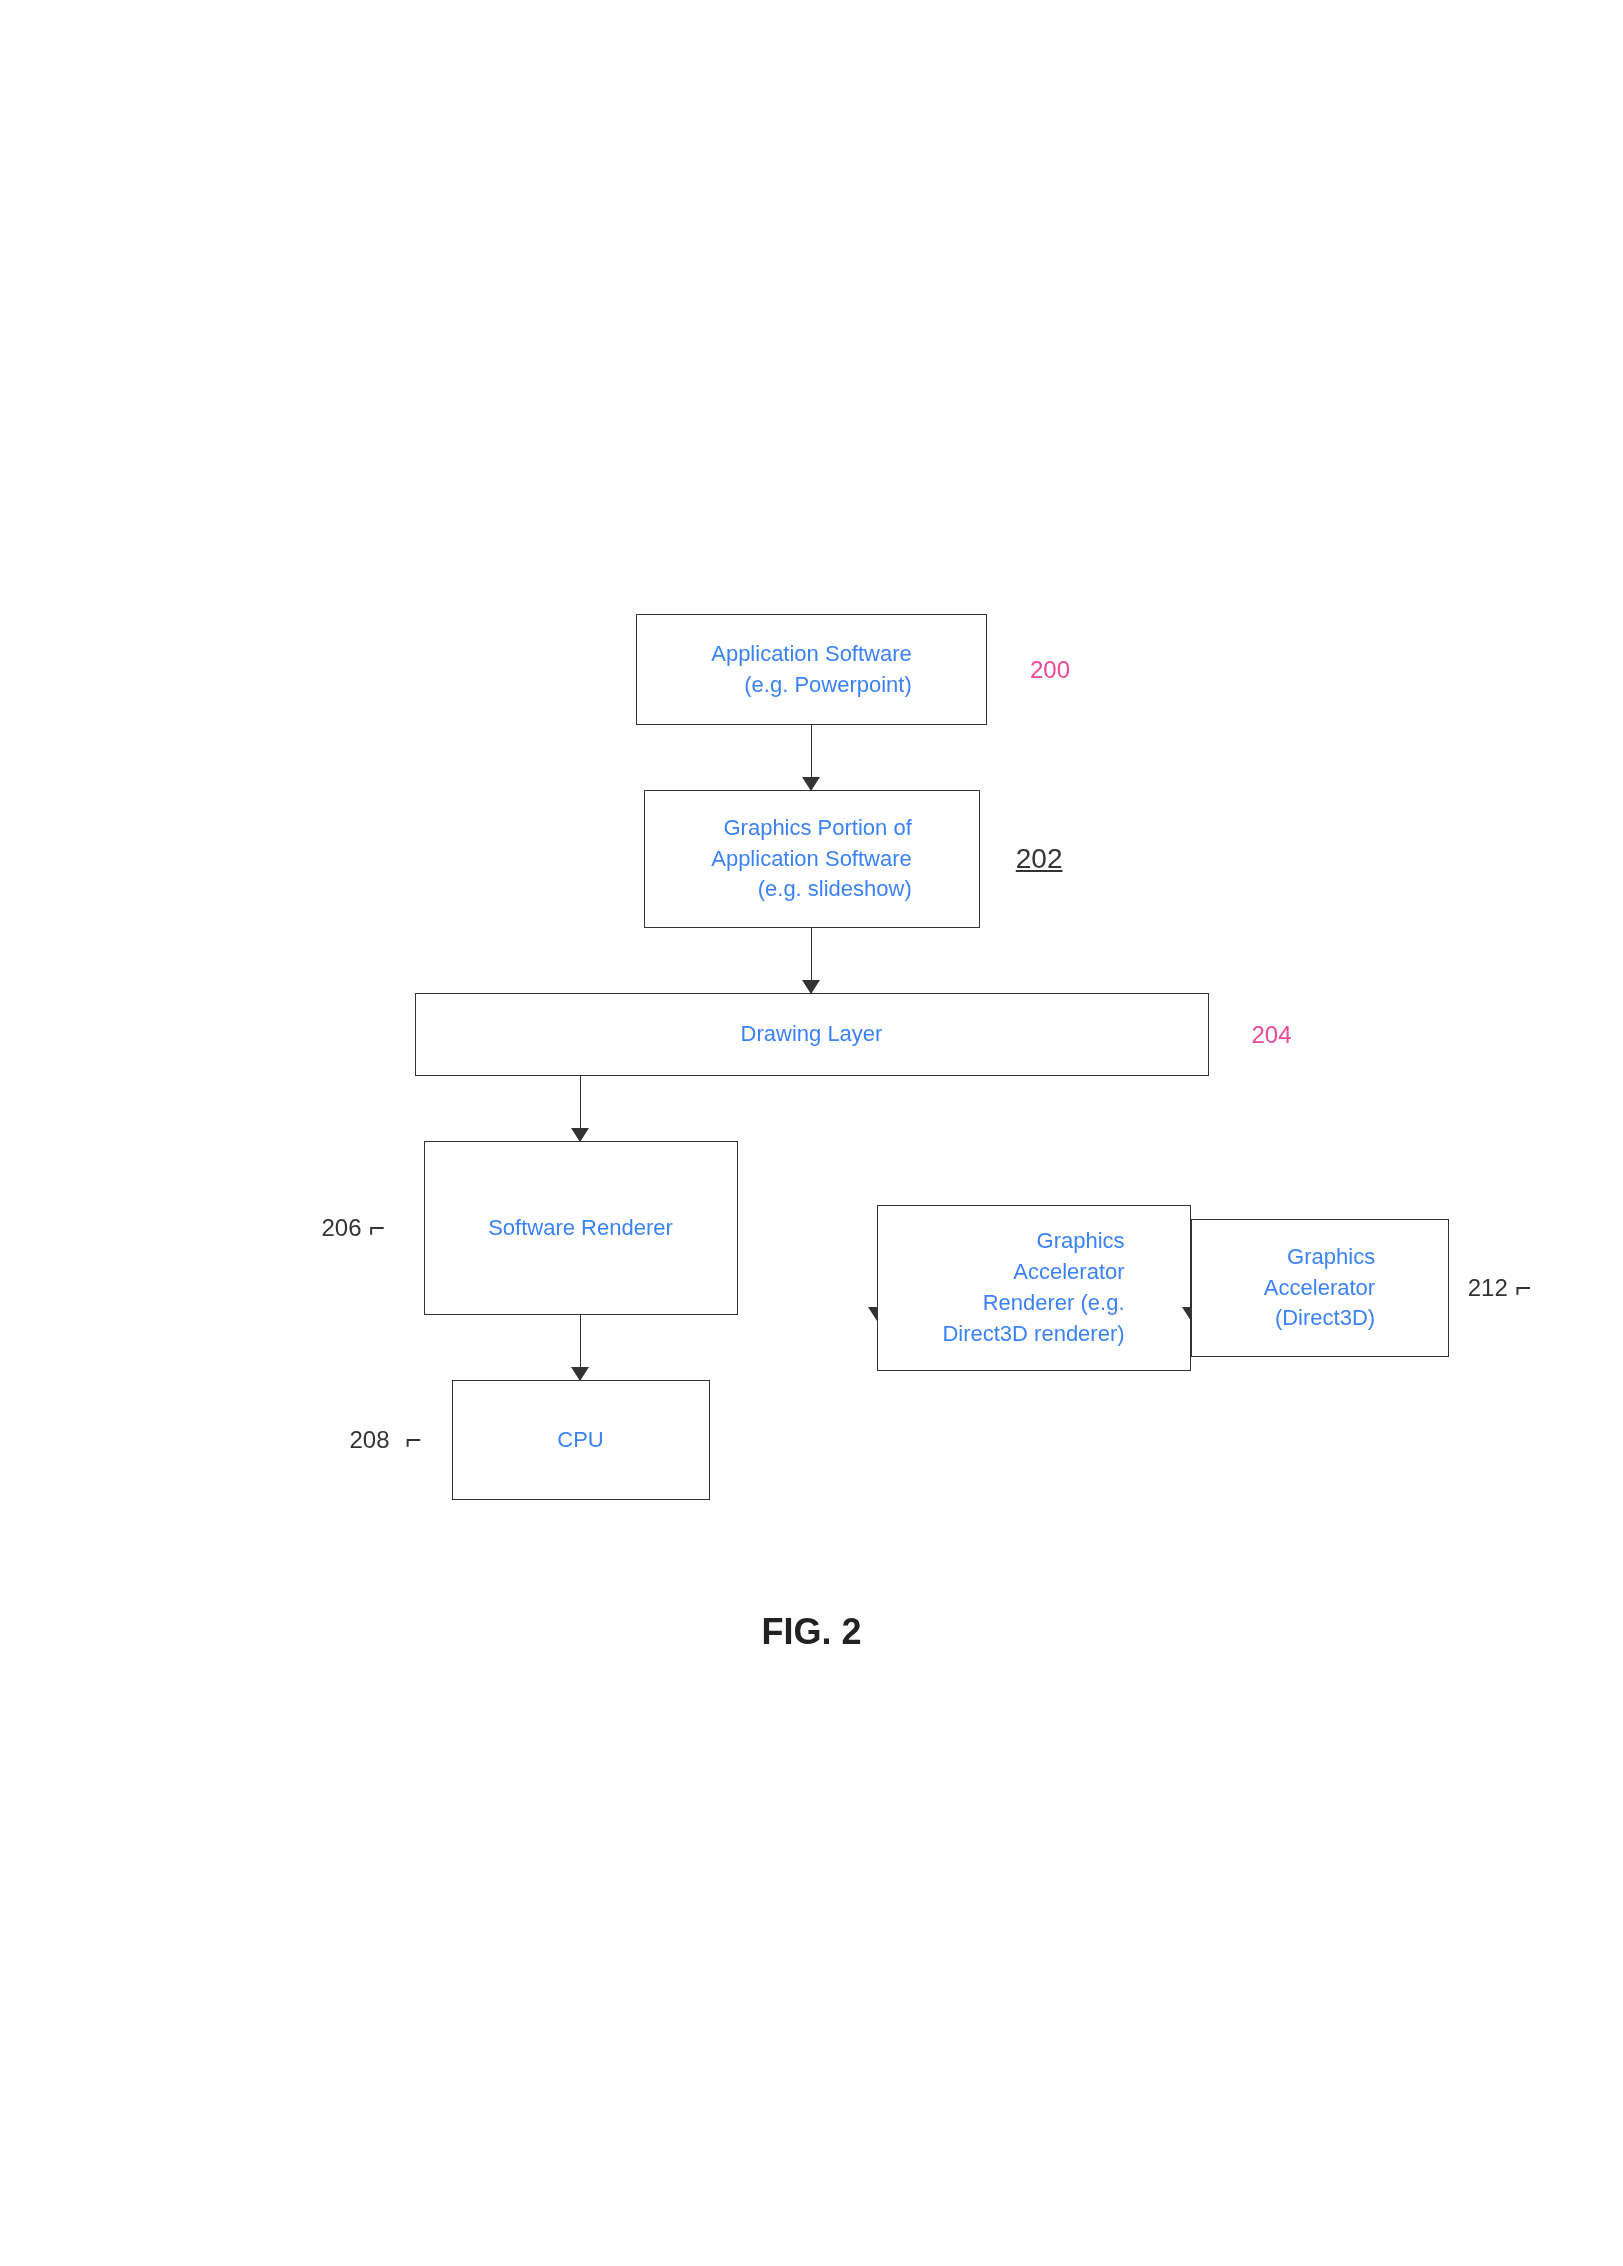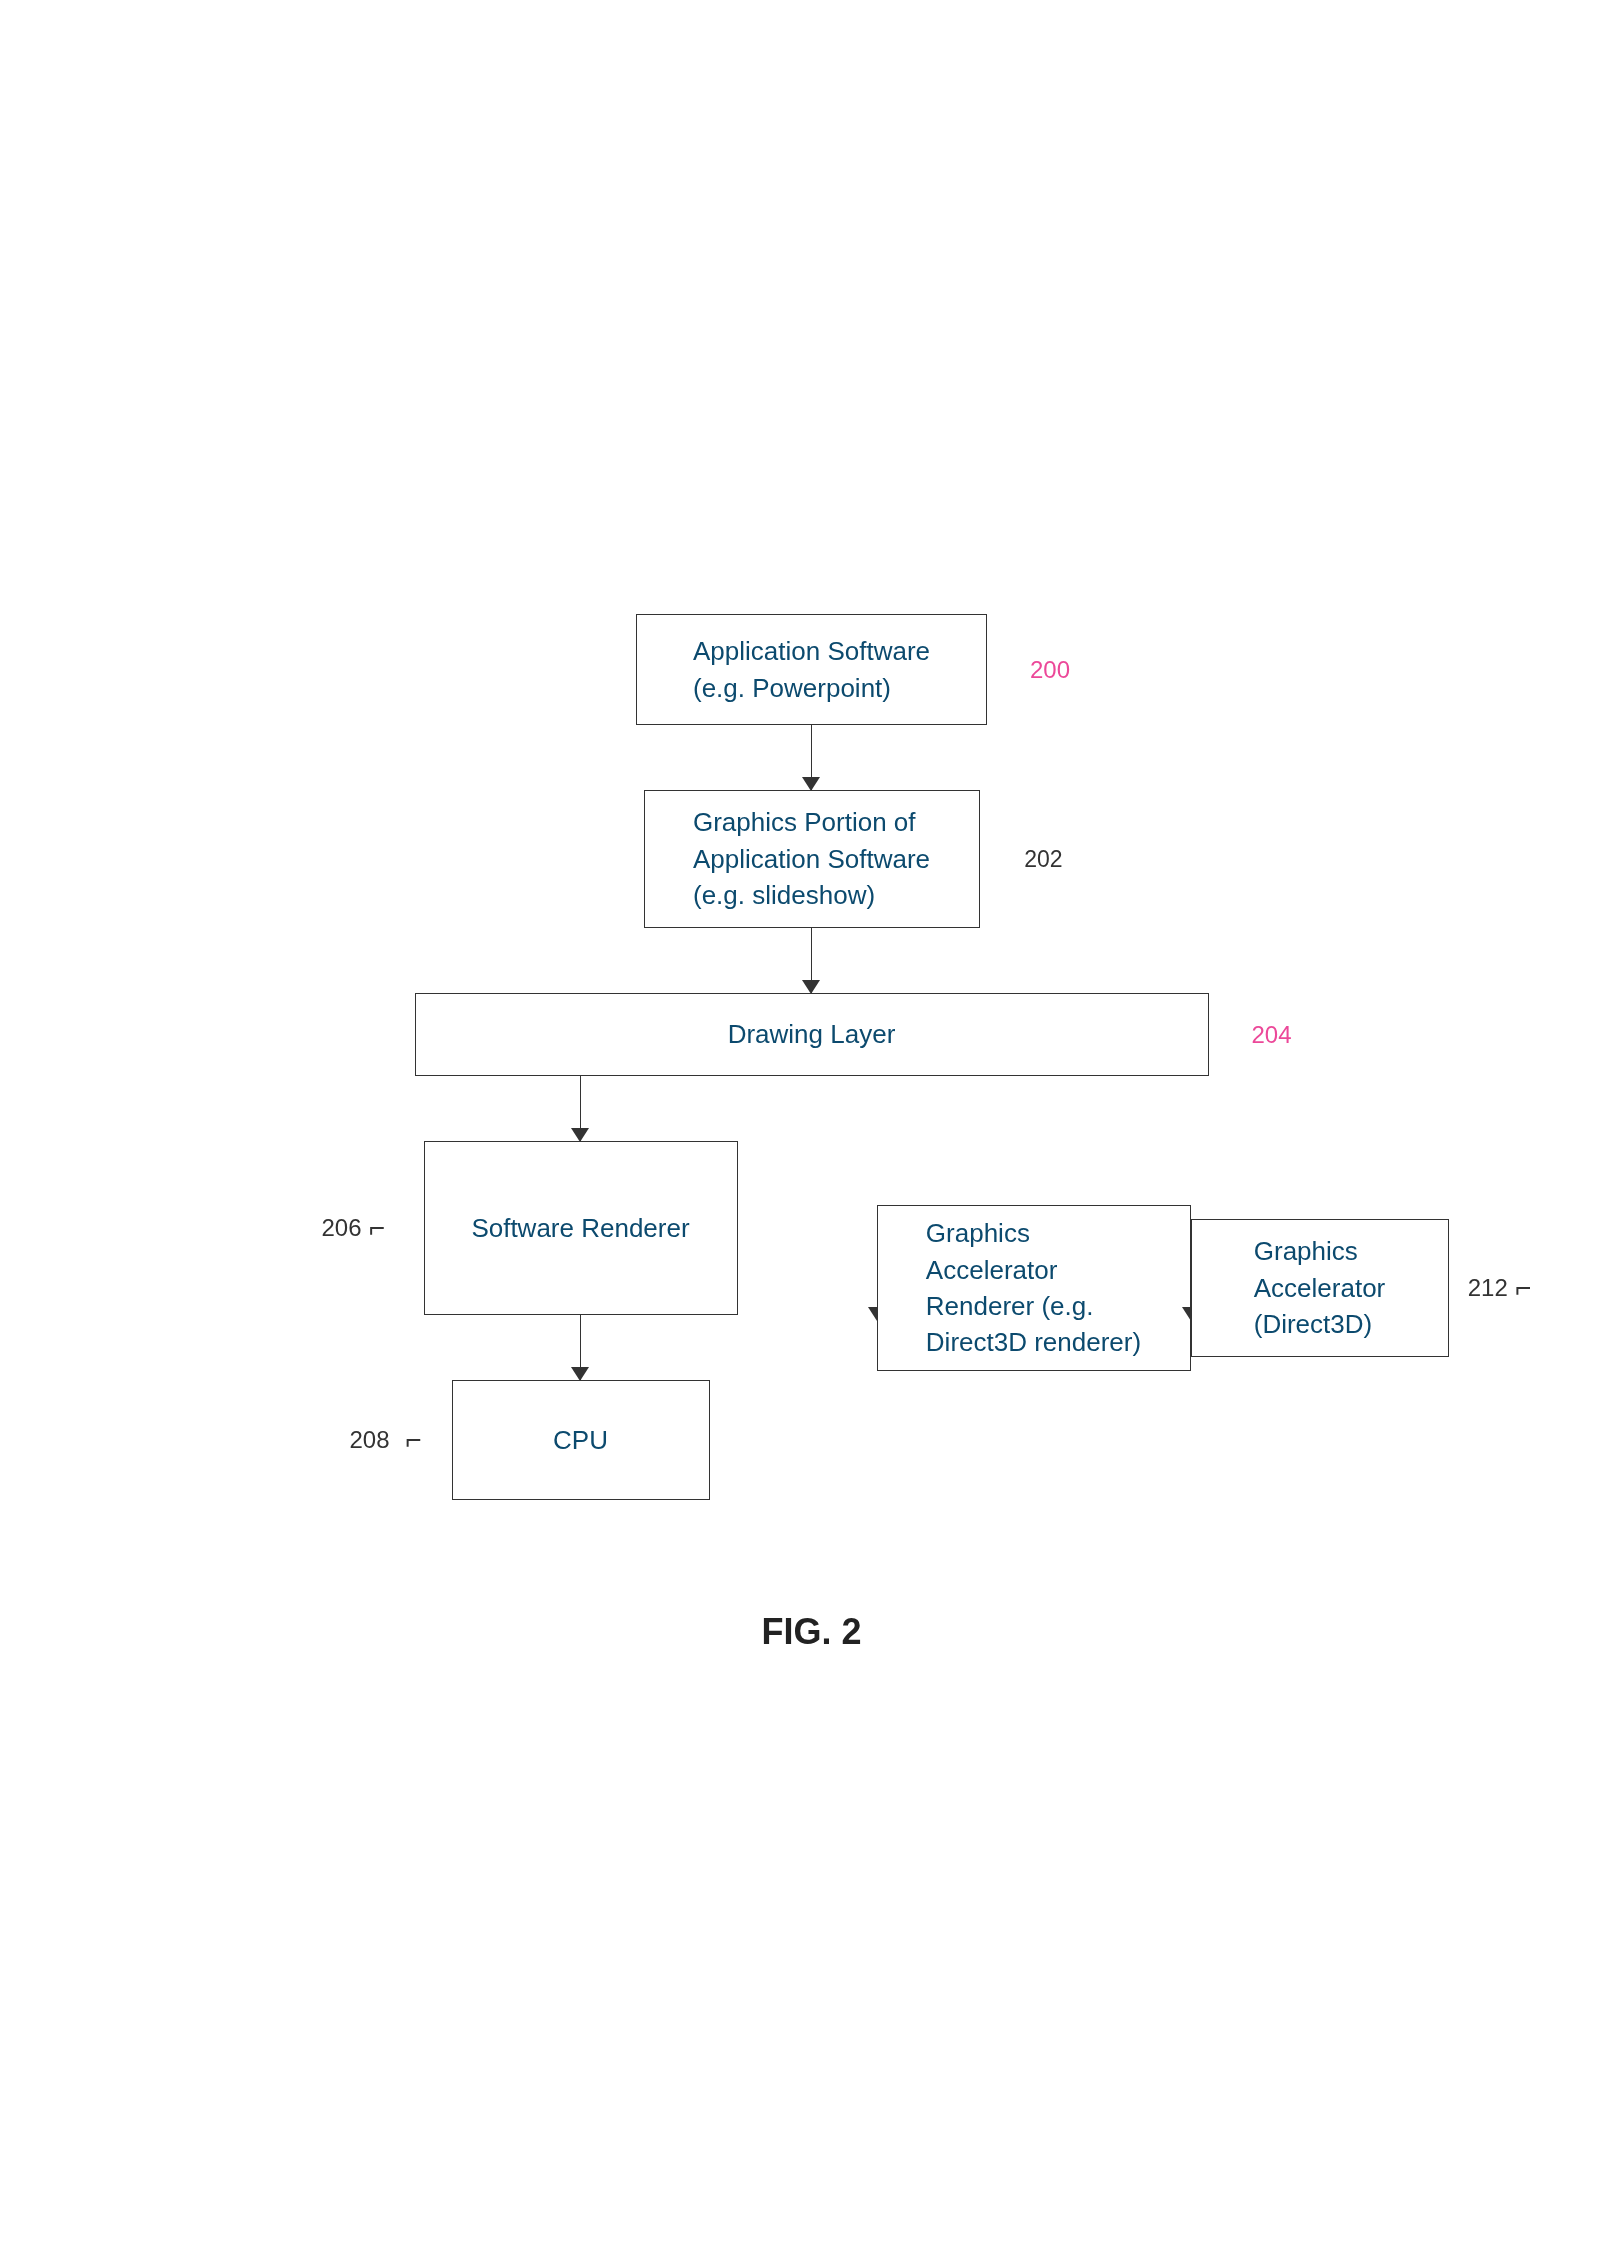--- a/index.html
+++ b/index.html
@@ -27,23 +27,23 @@
       gap: 0;
       position: relative;
     }
 
     .box {
       border: 1.8px solid #333;
       background: #fff;
       display: flex;
       align-items: center;
       justify-content: center;
-      text-align: left;
-      font-size: 26px;
-      color: #0c4a6e;
+      text-align: right;
+      font-size: 22px;
+      color: #3b82f6;
       line-height: 1.4;
       position: relative;
     }
 
     
     .top-section {
       display: flex;
       flex-direction: column;
       align-items: center;
       width: 100%;
@@ -274,21 +274,21 @@
     <div class="connector-1"></div>
 
     <div style="position: relative; display: flex; align-items: center; justify-content: center;">
       <div class="box box-graphics-portion">
         <div>
           <div>Graphics Portion of</div>
           <div>Application Software</div>
           <div>(e.g. slideshow)</div>
         </div>
       </div>
-      <div style="position: absolute; right: -83px; top: 50%; transform: translateY(-50%); font-size: 23px; color: #333;">202</div>
+      <div style="position: absolute; right: -83px; top: 50%; transform: translateY(-50%); font-size: 28px; color: #333; text-decoration: underline;">202</div>
     </div>
 
     <div class="connector-2"></div>
 
     <div class="drawing-layer-wrapper">
       <div class="box box-drawing-layer">
         <span>Drawing Layer</span>
       </div>
       <div style="position: absolute; right: -83px; top: 50%; transform: translateY(-50%); font-size: 24px; color: #ec4899;">204</div>
     </div>

